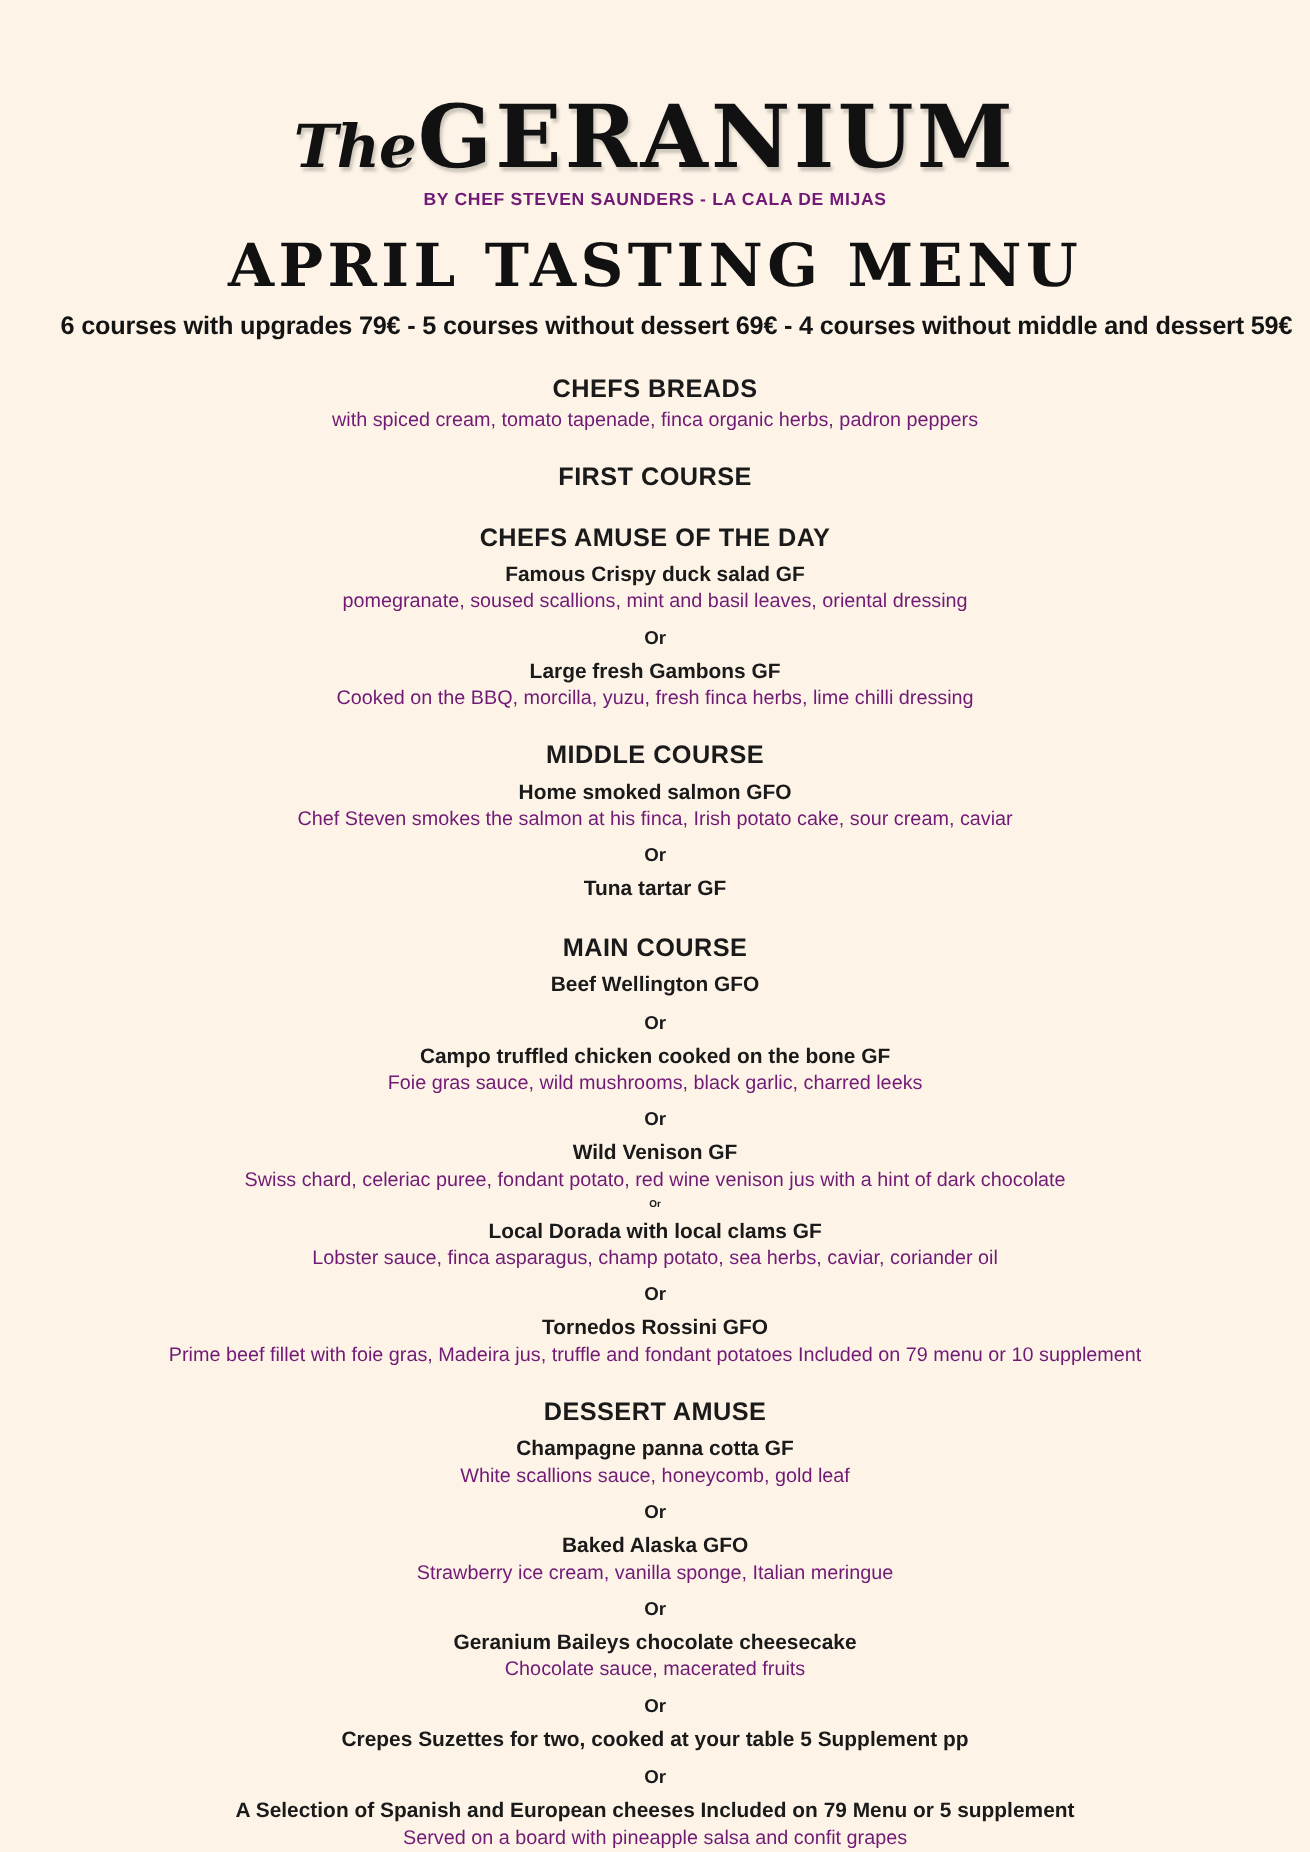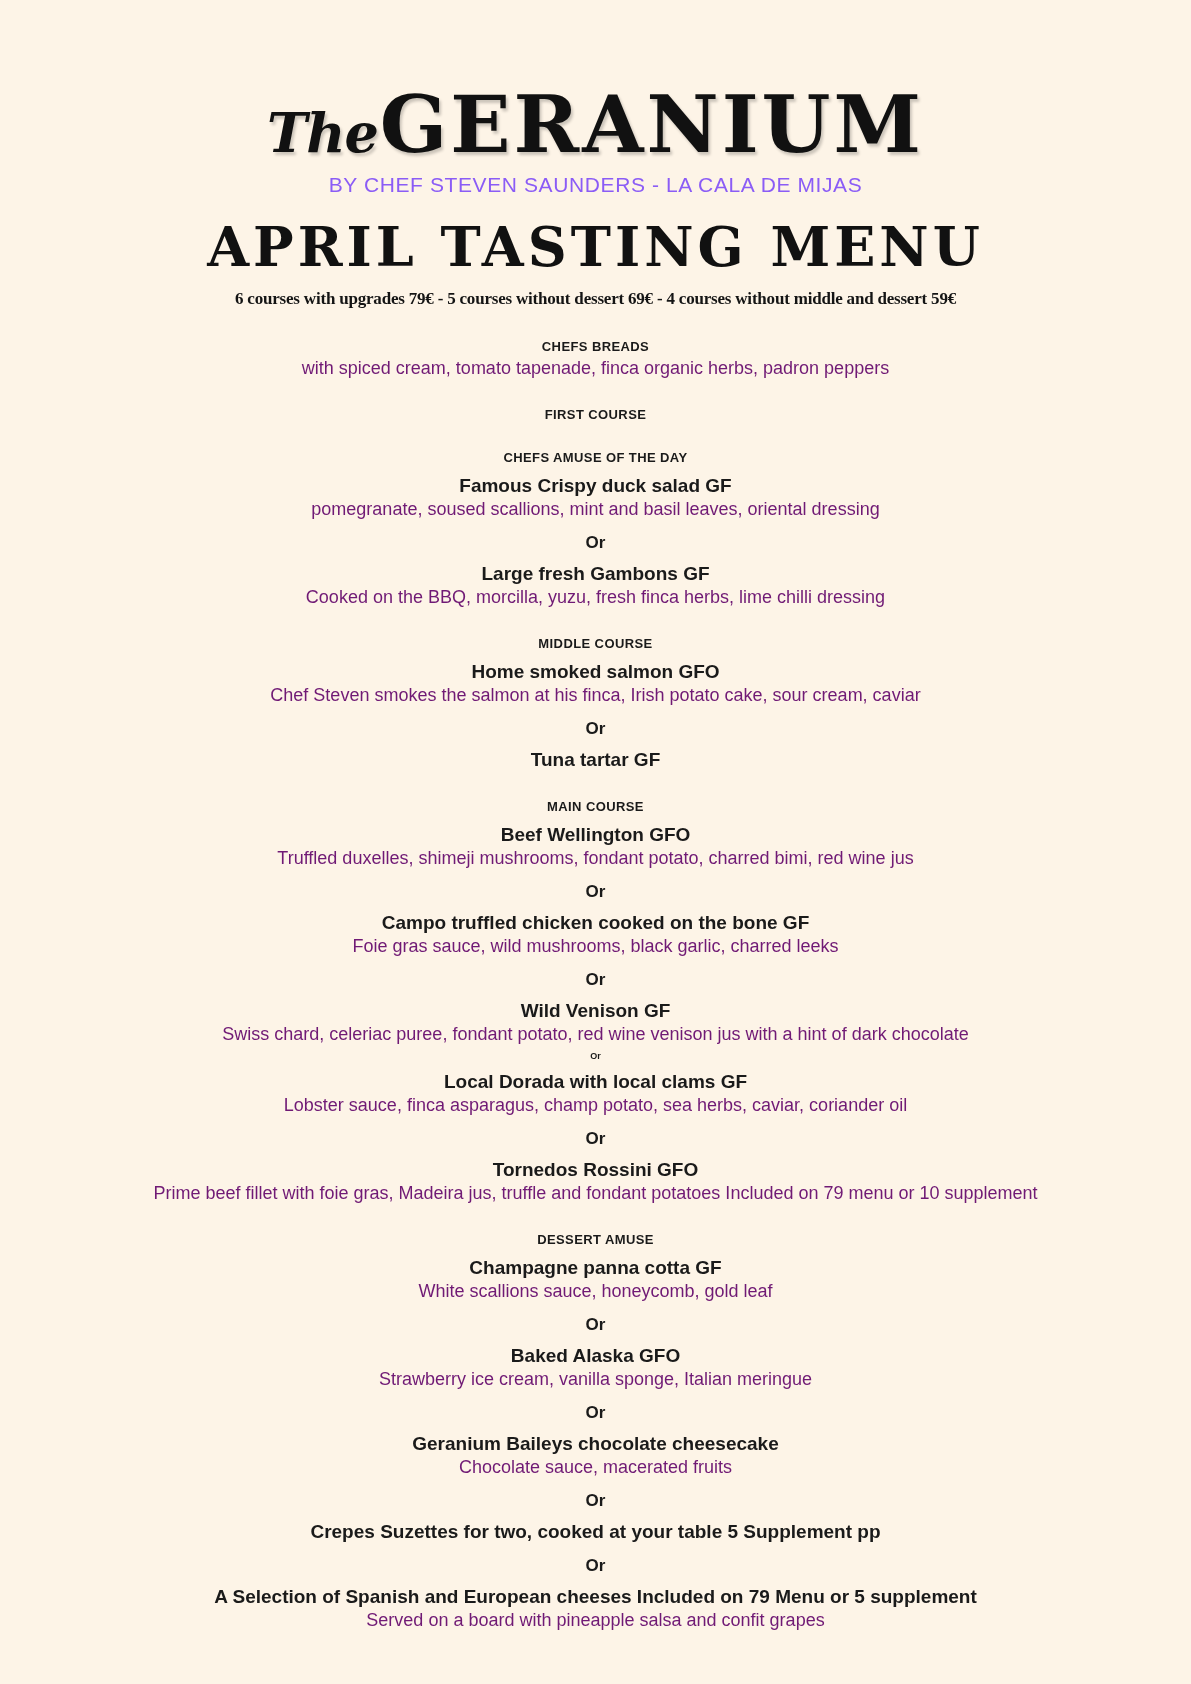--- a/index.html
+++ b/index.html
@@ -41,51 +41,50 @@
     font-size: 54px;
     font-style: italic;
     letter-spacing: -1px;
     margin-right: 2px;
   }
   .logo .main {
     font-size: 79px;
     letter-spacing: 3px;
   }
   .byline {
-    font-size: 21px;
-    font-weight: normal;
+    font-size: 16px;
+    font-weight: bold;
     letter-spacing: 0.6px;
     margin-top: 6px;
-    color: #8b5cf6;
+    color: #701a75;
   }
   .menu-title {
     font-family: "DejaVu Serif", serif;
     font-size: 54px;
     font-weight: bold;
     letter-spacing: 4px;
     margin-top: 18px;
     color: #111;
   }
   .price-line {
-    font-size: 17px;
+    font-size: 23px;
     font-weight: bold;
     margin-top: 10px;
     letter-spacing: -0.2px;
     color: #141414;
     white-space: nowrap;
-    font-family: Liberation Serif, serif;
   }
 
   
   .menu-body {
     margin-top: 30px;
     text-align: center;
   }
   .course-head {
-    font-size: 13px;
+    font-size: 23px;
     font-weight: bold;
     letter-spacing: 0.4px;
     margin-top: 28px;
     margin-bottom: 4px;
   }
   .item-name {
     font-size: 19px;
     font-weight: bold;
     margin-top: 10px;
   }
@@ -134,21 +133,20 @@
     <div class="item-desc">Cooked on the BBQ, morcilla, yuzu, fresh finca herbs, lime chilli dressing</div>
 
     <div class="course-head">MIDDLE COURSE</div>
     <div class="item-name">Home smoked salmon GFO</div>
     <div class="item-desc">Chef Steven smokes the salmon at his finca, Irish potato cake, sour cream, caviar</div>
     <div class="or">Or</div>
     <div class="item-name">Tuna tartar GF</div>
 
     <div class="course-head">MAIN COURSE</div>
     <div class="item-name">Beef Wellington GFO</div>
-    <div class="item-desc">Truffled duxelles, shimeji mushrooms, fondant potato, charred bimi, red wine jus</div>
     <div class="or">Or</div>
     <div class="item-name">Campo truffled chicken cooked on the bone GF</div>
     <div class="item-desc">Foie gras sauce, wild mushrooms, black garlic, charred leeks</div>
     <div class="or">Or</div>
     <div class="item-name">Wild Venison GF</div>
     <div class="item-desc">Swiss chard, celeriac puree, fondant potato, red wine venison jus with a hint of dark chocolate</div>
     <div class="or small">Or</div>
     <div class="item-name">Local Dorada with local clams GF</div>
     <div class="item-desc">Lobster sauce, finca asparagus, champ potato, sea herbs, caviar, coriander oil</div>
     <div class="or">Or</div>

